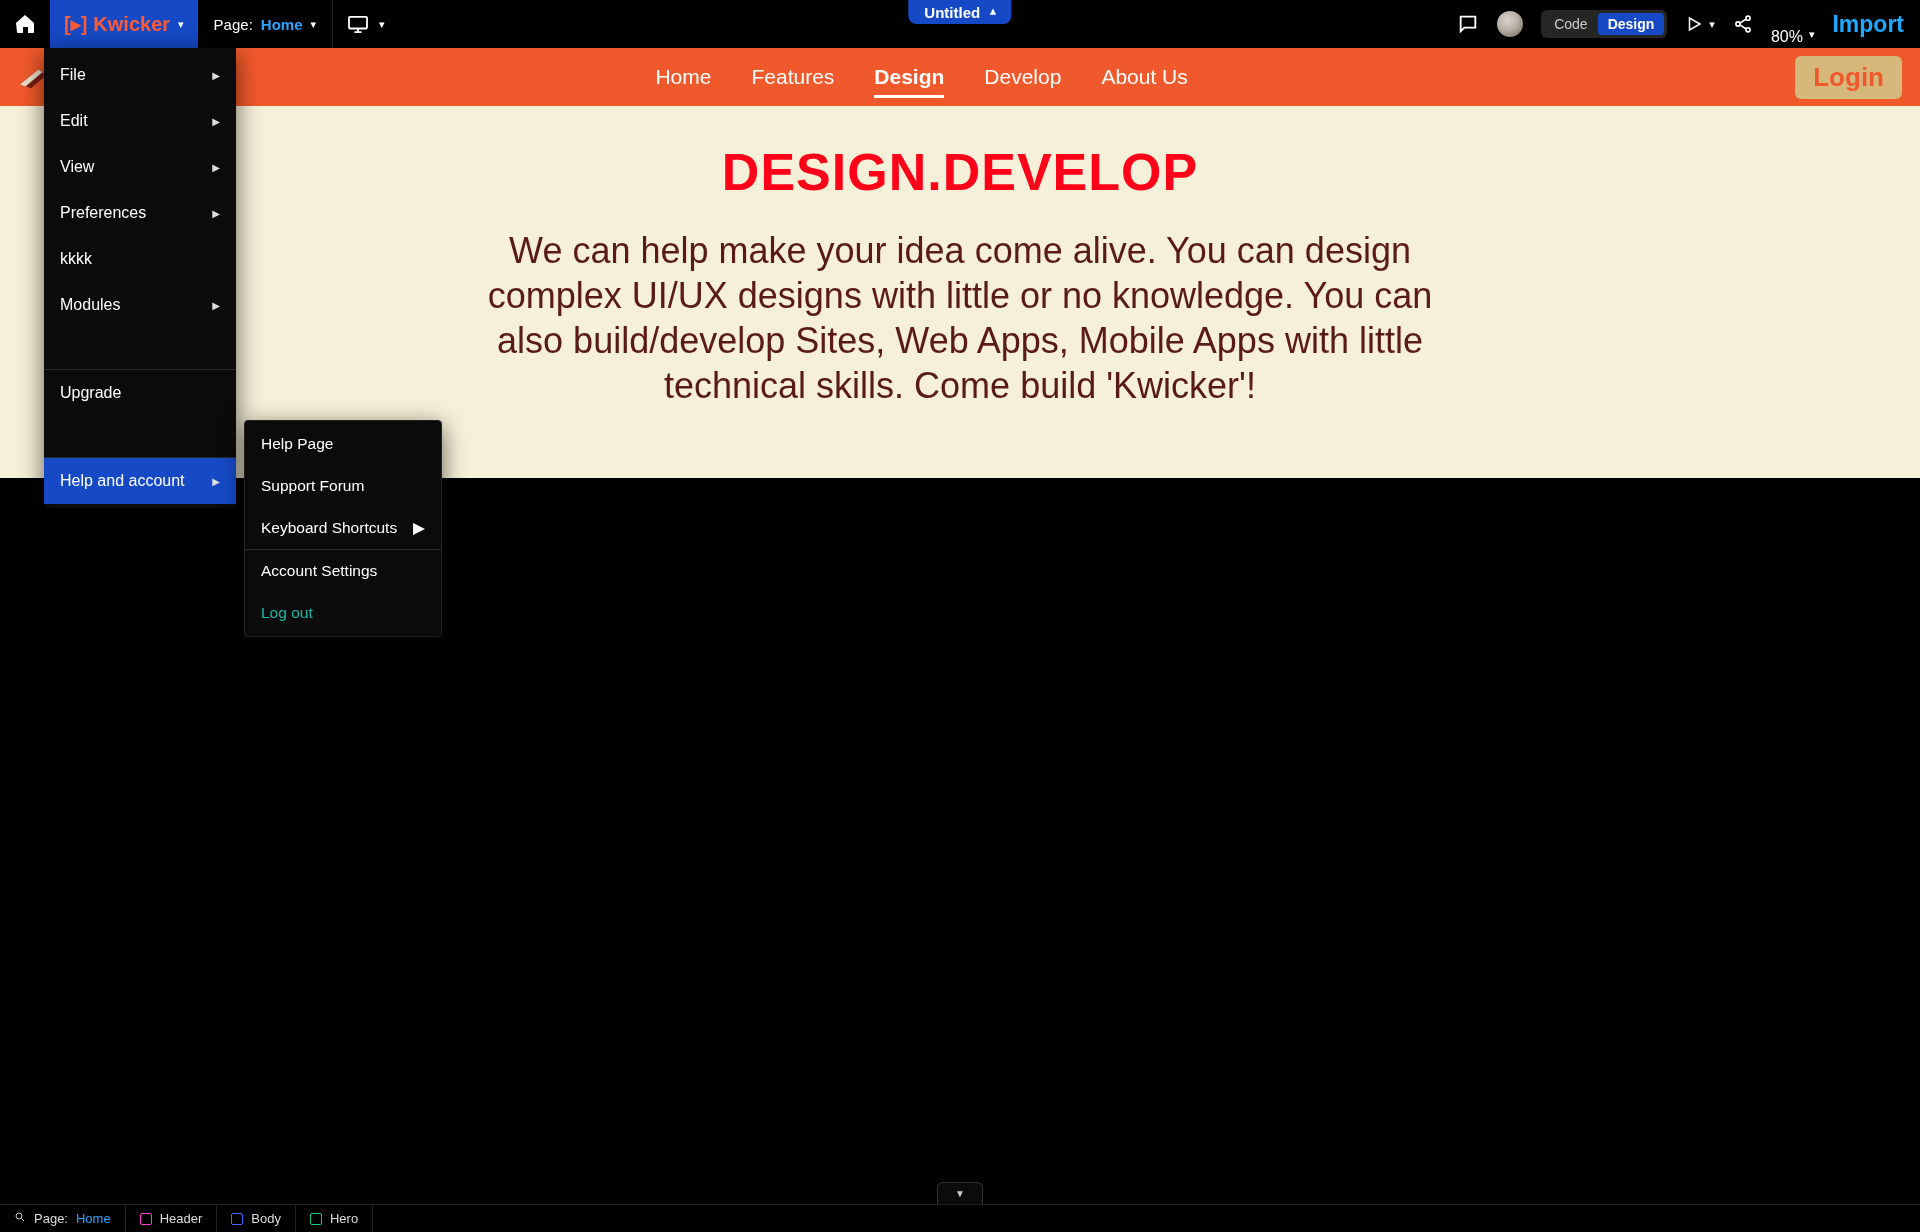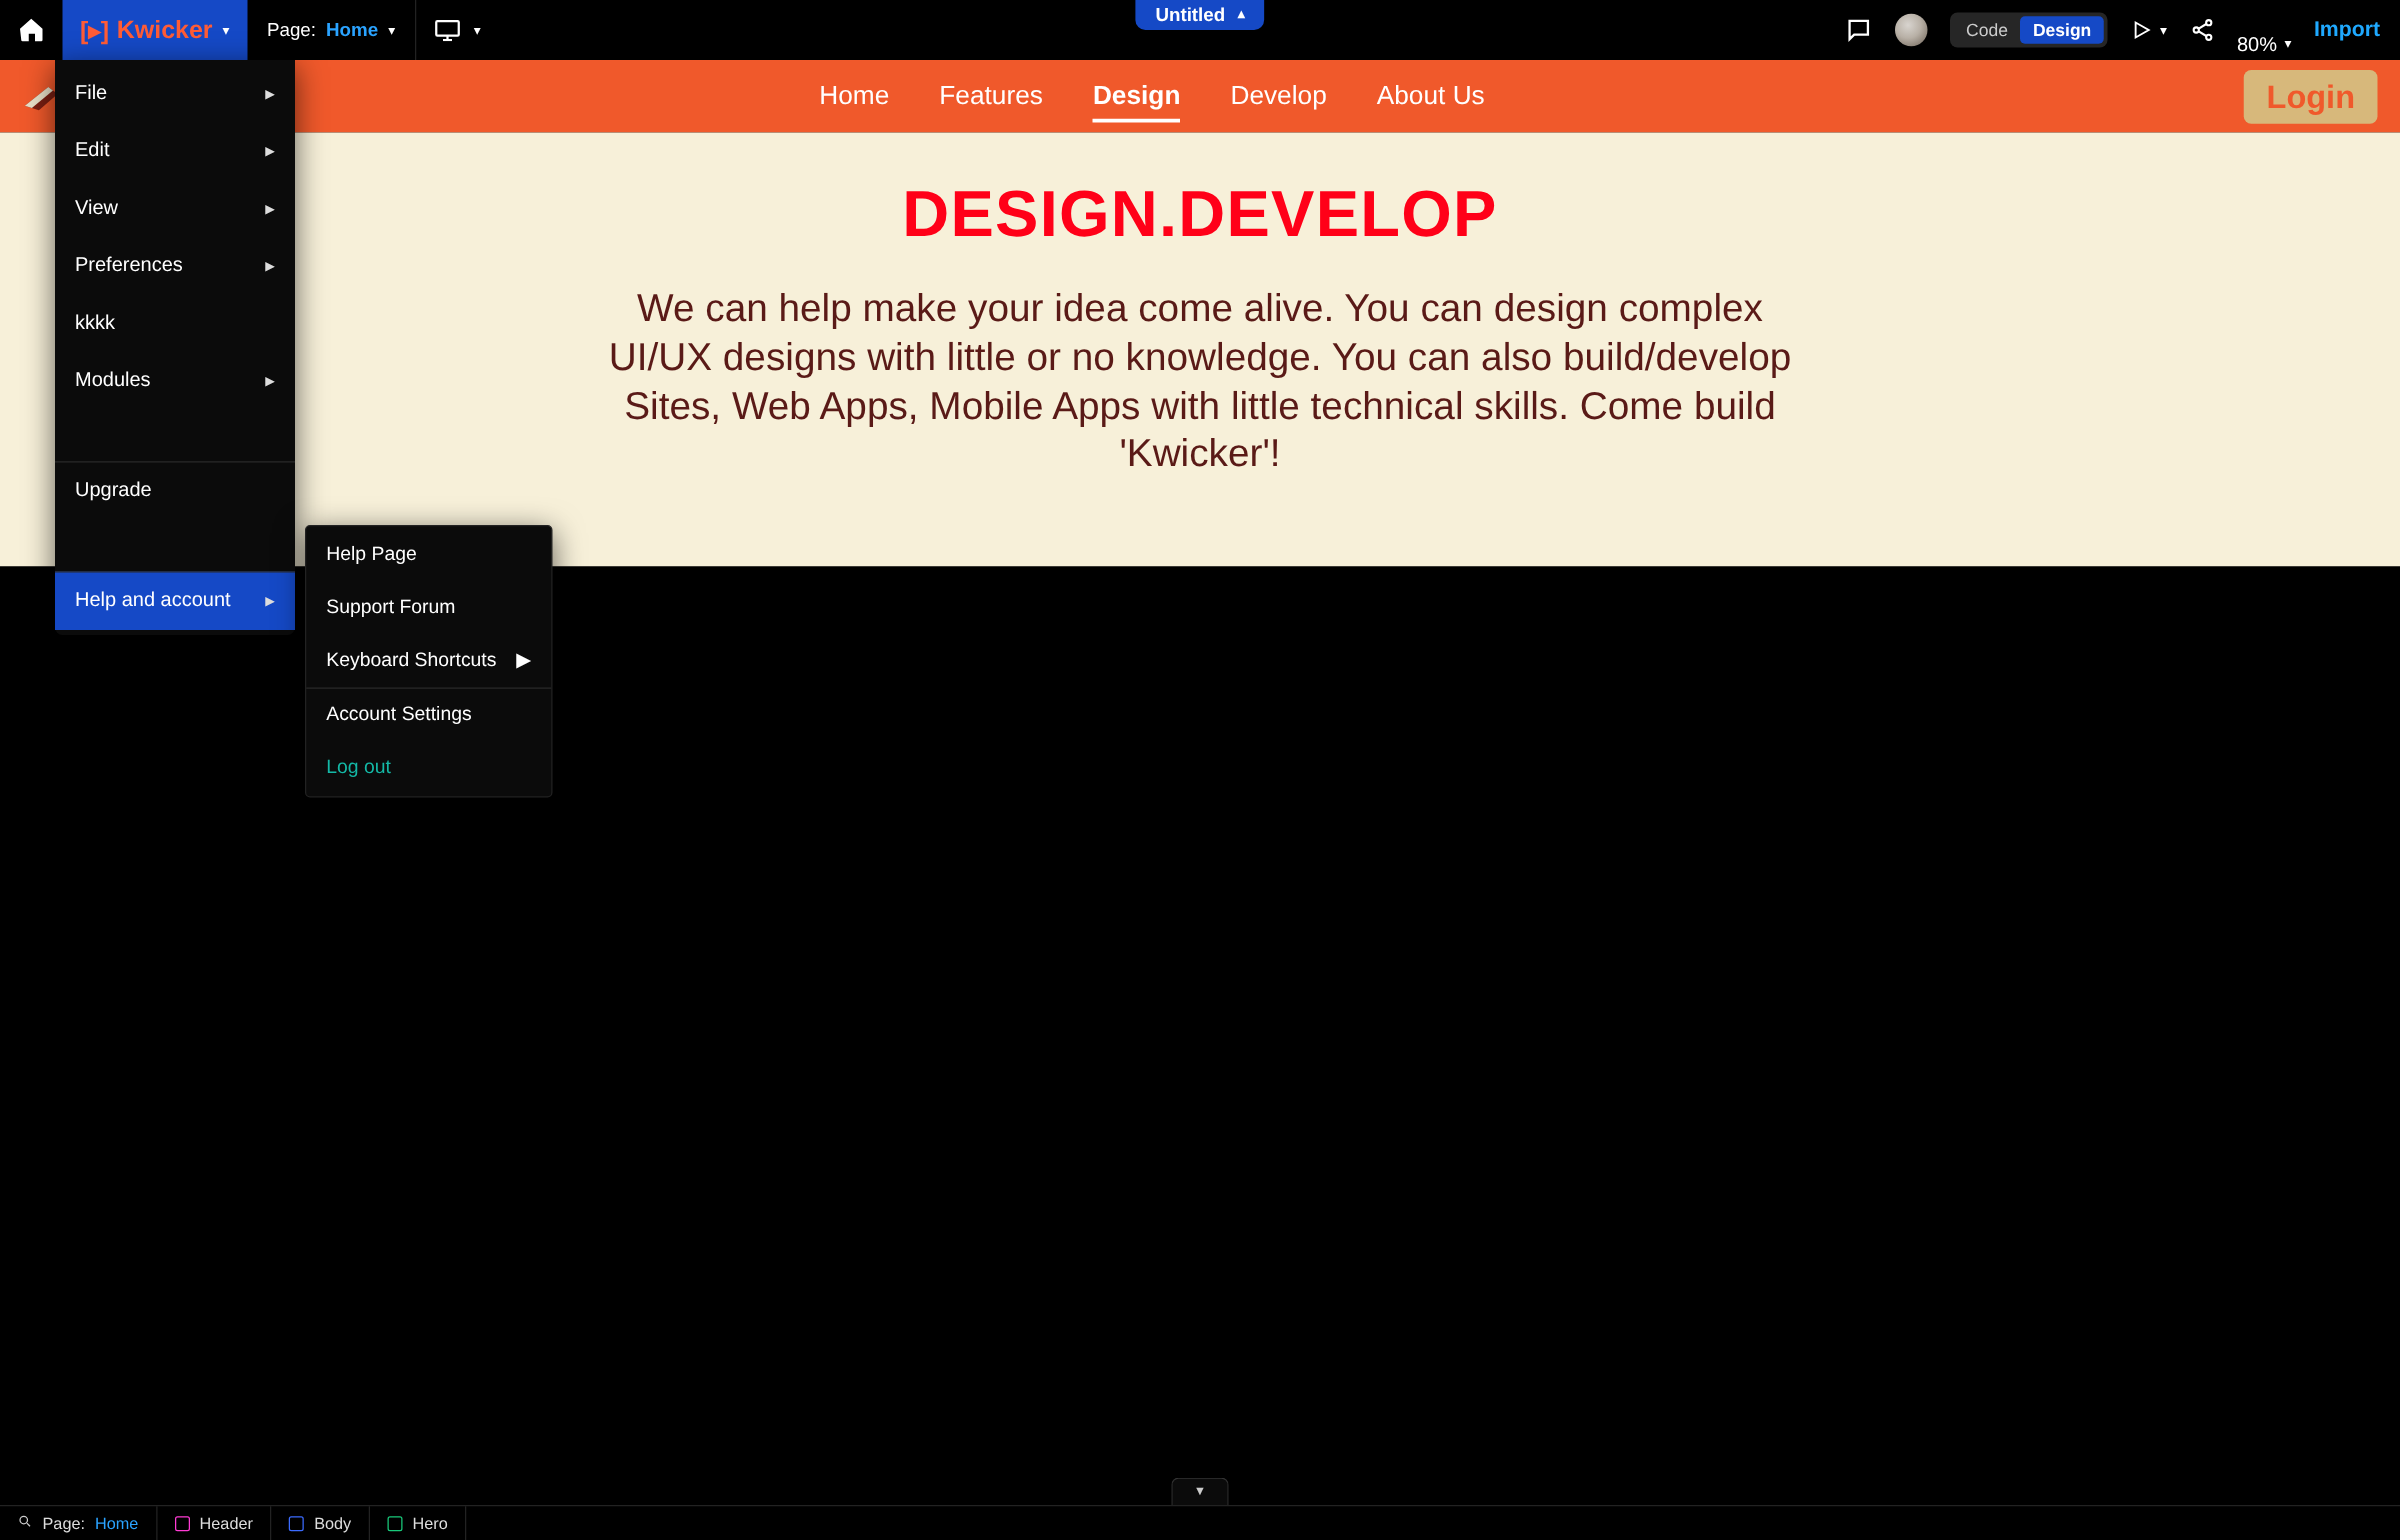--- a/index.html
+++ b/index.html
@@ -23,33 +23,33 @@
   .right-tools { margin-left:auto; display:flex; align-items:center; gap:18px; padding-right:16px; height:48px; }
   .icon-btn { display:flex; align-items:center; justify-content:center; }
   .icon-btn svg { width:22px; height:22px; stroke:#fff; fill:none; stroke-width:2; }
   .avatar { width:26px; height:26px; border-radius:50%; background: radial-gradient(circle at 40% 35%, #d8d4cf 0%, #b8b0a6 45%, #6b6054 100%); }
   .mode-group { display:flex; align-items:center; background:#262626; border-radius:6px; padding:3px; font-size:14px;justify-content:flex-end; }
   .mode-item { padding:3px 10px; color:#ccc; border-radius:4px; }
   .mode-item.active { background:#1549c6; color:#fff; font-weight:600; }
   .play svg { width:18px; height:18px; fill:#fff; }
   .share svg { width:20px; height:20px; }
   .zoom { color:#fff; font-size:16px; display:flex; align-items:flex-start; gap:6px;margin-top:26px; }
-  .import { color:#1fa9ff; font-weight:600; font-size:17px; }
+  .import { color:#1fa9ff; font-weight:600; font-size:23px; }
 
   
   .canvas { position:absolute; top:48px; left:0; right:0; bottom:28px; background:#000; }
   .page-frame { position:absolute; left:0; top:0; right:0; }
   .site-header { height:58px; background:#f0592b; display:flex; align-items:center; padding:0 18px; }
   .site-logo { width:30px; height:28px; }
   .nav { flex:1; display:flex; justify-content:center; gap:40px; font-size:21px; color:#fff; font-weight:500; }
   .nav .item.active { font-weight:700; border-bottom:3px solid #fff; padding-bottom:6px; margin-bottom:-9px;}
   .login-btn { background:#d7b87b; color:#f0592b; font-weight:700; font-size:26px; padding:6px 18px; border-radius:6px; }
   .hero { background:#f7f0d9; padding:36px 46px 70px; text-align:center; }
   .hero h1 { color:#ff0018; font-size:52px; font-weight:800; letter-spacing:1px; font-family: Arial, sans-serif;}
-  .hero p { color:#5a1a17; font-size:31px; line-height:1.25; max-width:980px; margin:26px auto 0; font-weight:500; }
+  .hero p { color:#5a1a17; font-size:36px; line-height:1.25; max-width:980px; margin:26px auto 0; font-weight:500; }
 
   
   .menu { position:absolute; top:48px; left:44px; width:192px; background:#0b0b0b; border-radius:0 0 6px 6px; box-shadow:0 6px 24px rgba(0,0,0,0.6); z-index:20; padding:4px 0; }
   .menu .mi { padding:14px 16px; color:#fff; font-size:16px; display:flex; align-items:center; justify-content:space-between; cursor:pointer; }
   .menu .mi.sep-top { border-top:1px solid #2a2a2a;margin-top:41px; }
   .menu .mi.highlight { background:#1549c6; }
   .menu .arrow { font-size:10px; color:#ddd; }
 
   
   .submenu { position:absolute; top:420px; left:244px; width:198px; background:#0b0b0b; border:1px solid #222; border-radius:4px; box-shadow:0 6px 24px rgba(0,0,0,0.6); z-index:21; padding:2px 0;}

